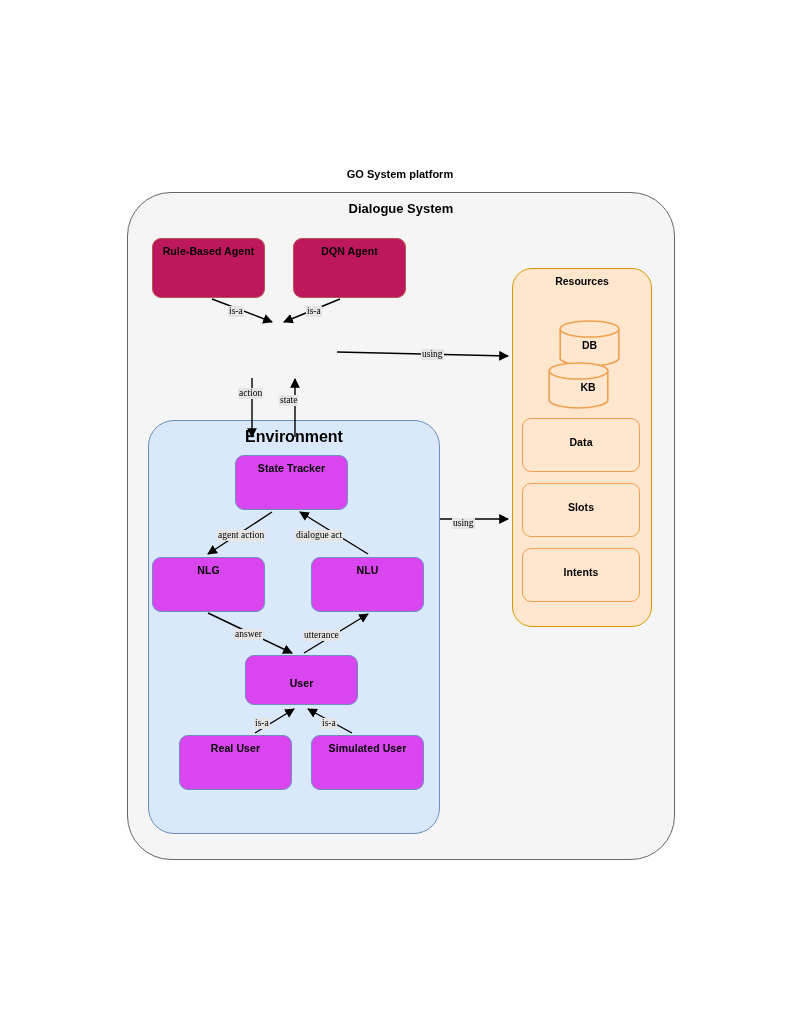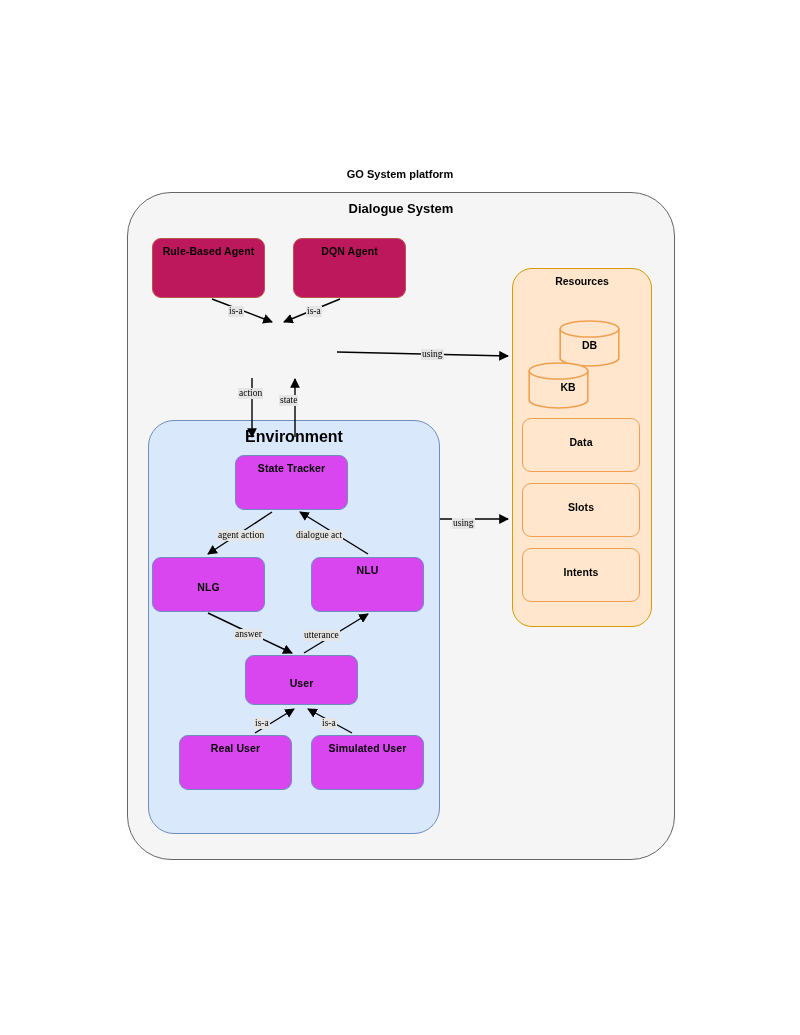--- a/index.html
+++ b/index.html
@@ -178,21 +178,21 @@
 
   <div class="node pink" style="left:293px; top:238px; width:113px; height:60px;">
     <span class="node-label">DQN Agent</span>
   </div>
 
 
   <div class="node blue" style="left:235px; top:455px; width:113px; height:55px;">
     <span class="node-label">State Tracker</span>
   </div>
 
-  <div class="node blue" style="left:152px; top:557px; width:113px; height:55px;align-items:center;">
+  <div class="node blue" style="left:152px; top:557px; width:113px; height:55px;">
     <span class="node-label">NLG</span>
   </div>
 
   <div class="node blue" style="left:311px; top:557px; width:113px; height:55px;">
     <span class="node-label">NLU</span>
   </div>
 
   <div class="node blue" style="left:245px; top:655px; width:113px; height:50px;align-items:center;">
     <span class="node-label">User</span>
   </div>
@@ -206,21 +206,21 @@
   </div>
 
   <div class="cyl" style="left:548px; top:320px; width:61px; height:48px;margin-left:11px;">
     <svg width="61" height="48" viewBox="0 0 61 48">
       <path d="M1.2,9 L1.2,39 A 29.8,8.5 0 0 0 59.8,39 L59.8,9 Z" fill="#ffe6cc" stroke="#f0a050" stroke-width="1.6"></path>
       <ellipse cx="30.5" cy="9" rx="29.3" ry="8" fill="#ffe6cc" stroke="#f0a050" stroke-width="1.6"></ellipse>
     </svg>
     <span class="cyl-label">DB</span>
   </div>
 
-  <div class="cyl" style="left:528px; top:362px; width:80px; height:48px;">
+  <div class="cyl" style="left:548px; top:362px; width:80px; height:48px;">
     <svg width="61" height="48" viewBox="0 0 61 48">
       <path d="M1.2,9 L1.2,39 A 29.8,8.5 0 0 0 59.8,39 L59.8,9 Z" fill="#ffe6cc" stroke="#f0a050" stroke-width="1.6"></path>
       <ellipse cx="30.5" cy="9" rx="29.3" ry="8" fill="#ffe6cc" stroke="#f0a050" stroke-width="1.6"></ellipse>
     </svg>
     <span class="cyl-label">KB</span>
   </div>
 
   <div class="node orange-rect" style="left:522px; top:483px; width:118px; height:54px; border-color:#f0a050;">
     <span class="node-label" style="padding-top:18px;">Slots</span>
   </div>

